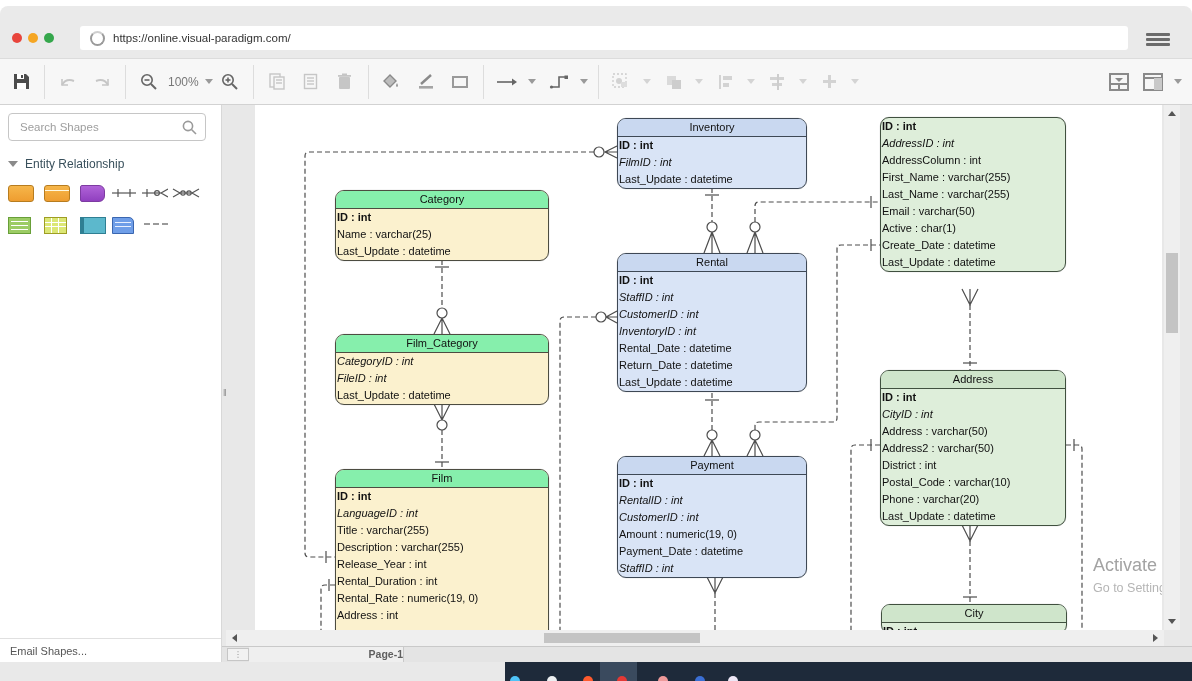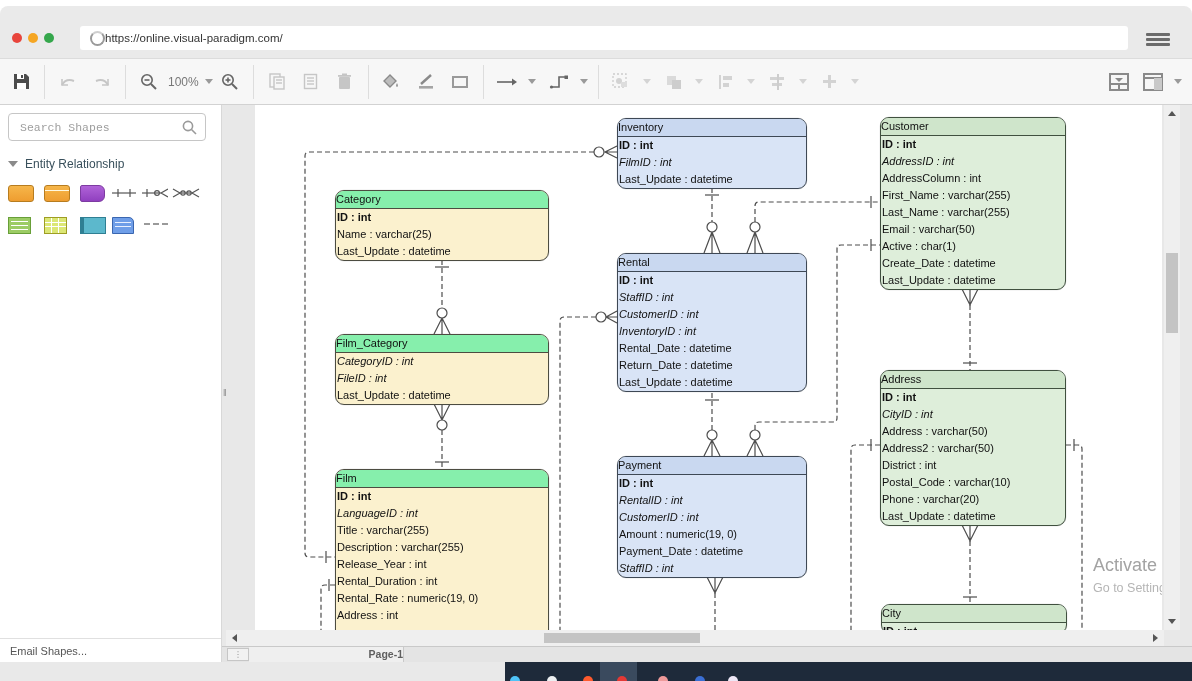--- a/index.html
+++ b/index.html
@@ -6,21 +6,21 @@
   #app{position:relative;width:1192px;height:681px;overflow:hidden;background:#fff;
        font-family:"Liberation Sans",sans-serif;-webkit-font-smoothing:antialiased;}
   
   .chrome{position:absolute;left:0;top:6px;width:1192px;height:52px;background:#eaeaea;
           border-radius:8px 8px 0 0;}
   .dot{position:absolute;top:27px;width:10px;height:10px;border-radius:50%;}
   .urlbar{position:absolute;left:80px;top:20px;width:1048px;height:24px;background:#fff;
           border-radius:3px;display:flex;align-items:center;}
   .reload-ring{width:11px;height:11px;border:2px solid #9a9a9a;border-radius:50%;
                margin-left:10px;border-top-color:#cfcfcf;}
-  .urltext{font-size:11.5px;color:#333;}
+  .urltext{margin-left:8px;font-size:11.5px;color:#333;}
   .hamburger{position:absolute;right:22px;top:27px;width:24px;height:13px;cursor:pointer;}
   .hamburger i{display:block;height:3px;background:#6b6b6b;margin-bottom:2px;border-radius:1px;}
   
   .toolbar{position:absolute;left:0;top:58px;width:1192px;height:47px;background:#f7f7f7;
            border-top:1px solid #dcdcdc;border-bottom:1px solid #d2d2d2;box-sizing:border-box;
            display:flex;align-items:center;}
   .tbtn{height:32px;min-width:26px;display:flex;align-items:center;justify-content:center;
         margin:0 4px;cursor:pointer;color:#767676;}
   .tbtn svg{display:block;}
   .tsep{width:1px;height:34px;background:#ddd;margin:0 6px;}
@@ -28,21 +28,21 @@
   .zoomtext{font-size:12px;color:#777;margin:0 2px;}
   .caret{width:0;height:0;border-left:4px solid transparent;border-right:4px solid transparent;
          border-top:5px solid #9a9a9a;margin-left:4px;}
   .tb-right{margin-left:auto;display:flex;align-items:center;margin-right:10px;}
   
   .sidebar{position:absolute;left:0;top:105px;width:222px;height:557px;background:#fff;
            border-right:1px solid #d8d8d8;box-sizing:border-box;}
   .search{position:absolute;left:8px;top:8px;width:198px;height:28px;border:1px solid #c6c6c6;
           border-radius:4px;box-sizing:border-box;display:flex;align-items:center;background:#fff;}
   .search input{border:0;outline:0;flex:1;margin-left:9px;font-size:11.5px;color:#444;
-                font-family:Liberation Mono, monospace;background:transparent;}
+                font-family:Liberation Sans, sans-serif;background:transparent;}
   .search input::placeholder{color:#9e9e9e;}
   .sec-head{position:absolute;left:8px;top:52px;display:flex;align-items:center;cursor:pointer;}
   .tri-down{width:0;height:0;border-left:5px solid transparent;border-right:5px solid transparent;
             border-top:6px solid #8a8a8a;margin-right:7px;}
   .sec-label{font-size:12px;color:#39505c;}
   .pal{position:absolute;display:flex;align-items:center;justify-content:center;cursor:pointer;}
   .more-shapes{position:absolute;left:0;bottom:0;width:100%;height:24px;border-top:1px solid #e0e0e0;
                font-size:11px;color:#555;line-height:24px;padding-left:10px;box-sizing:border-box;cursor:pointer;}
   
   .g-ent{width:24px;height:15px;border-radius:3px;border:1px solid #b77c1f;
@@ -64,21 +64,21 @@
   .g-doc{width:20px;height:15px;border:1px solid #3a66b0;background:#6f9ee8;position:relative;border-radius:0 5px 0 0;}
   .g-doc:after{content:"";position:absolute;left:2px;right:2px;top:4px;height:1px;background:#e8f0ff;
                box-shadow:0 4px 0 #e8f0ff;}
   .g-dash{width:24px;border-top:2px dashed #9a9a9a;}
   
   .canvas-bg{position:absolute;left:222px;top:105px;width:970px;height:557px;background:#e8e8e8;}
   .page{position:absolute;left:33px;top:0;width:907px;height:525px;background:#fff;overflow:hidden;}
   .gutter-handle{position:absolute;left:1px;top:283px;font-size:9px;color:#8a8a8a;letter-spacing:1px;cursor:col-resize;}
   .entity{position:absolute;border:1.4px solid #4c4c41;border-radius:9px;font-size:11px;color:#111;
           box-sizing:border-box;overflow:hidden;box-shadow:0 0 0 0.5px rgba(0,0,0,.08);}
-  .e-head{height:17px;line-height:16px;border-bottom:1.2px solid #4c4c41;}
+  .e-head{height:17px;line-height:16px;text-align:center;border-bottom:1.2px solid #4c4c41;}
   .e-row{height:17px;line-height:17px;padding-left:1px;white-space:nowrap;}
   .b{font-weight:bold;} .i{font-style:italic;}
   .yellow{background:#fbf1ce;} .yellow .e-head{background:#86efac;}
   .blue{background:#d9e4f6;border-color:#3e4855;} .blue .e-head{background:#c9d8f0;border-color:#3e4855;}
   .green{background:#deeeda;border-color:#40503f;} .green .e-head{background:#cfe5cb;border-color:#40503f;}
   .conn{position:absolute;left:0;top:0;}
   .wm1{position:absolute;left:838px;top:450px;font-size:18px;color:#a3a3a3;white-space:nowrap;}
   .wm2{position:absolute;left:838px;top:476px;font-size:12.5px;color:#b5b5b5;white-space:nowrap;}
   
   .vscroll{position:absolute;left:942px;top:0;width:16px;height:525px;background:#efefef;}
@@ -454,21 +454,20 @@
         <div class="e-head">Payment</div>
         <div class="e-row b">ID : int</div>
         <div class="e-row i">RentalID : int</div>
         <div class="e-row i">CustomerID : int</div>
         <div class="e-row">Amount : numeric(19, 0)</div>
         <div class="e-row">Payment_Date : datetime</div>
         <div class="e-row i">StaffID : int</div>
       </div>
 
       <div class="entity green" style="left:625px;top:12px;width:186px">
-        <div class="e-head">Customer</div>
         <div class="e-row b">ID : int</div>
         <div class="e-row i">AddressID : int</div>
         <div class="e-row">AddressColumn : int</div>
         <div class="e-row">First_Name : varchar(255)</div>
         <div class="e-row">Last_Name : varchar(255)</div>
         <div class="e-row">Email : varchar(50)</div>
         <div class="e-row">Active : char(1)</div>
         <div class="e-row">Create_Date : datetime</div>
         <div class="e-row">Last_Update : datetime</div>
       </div>

